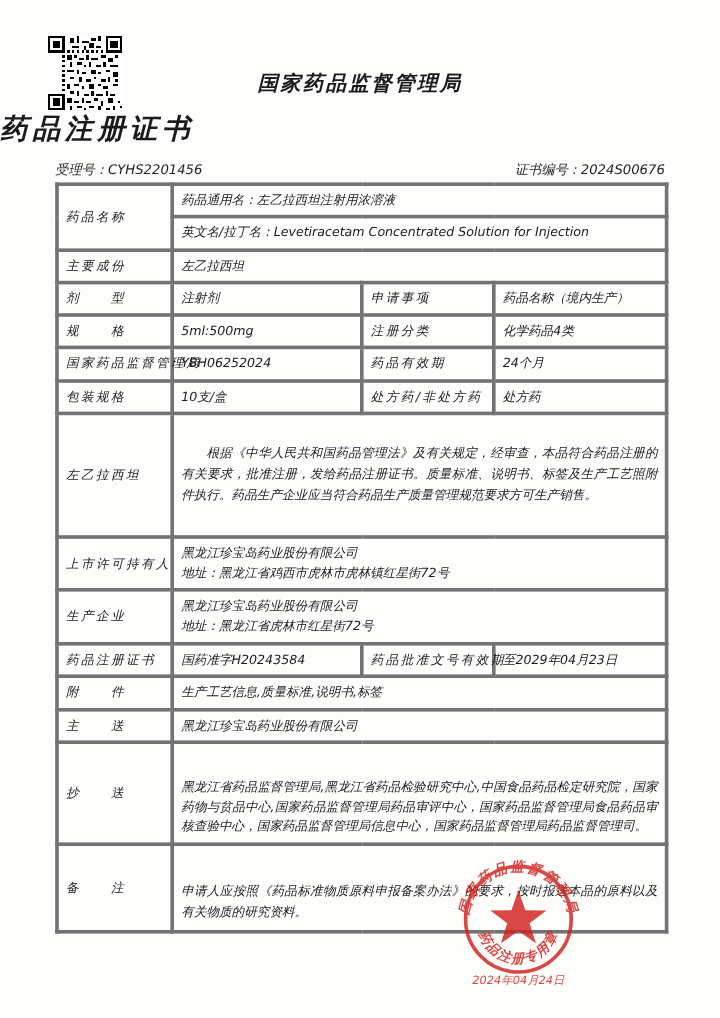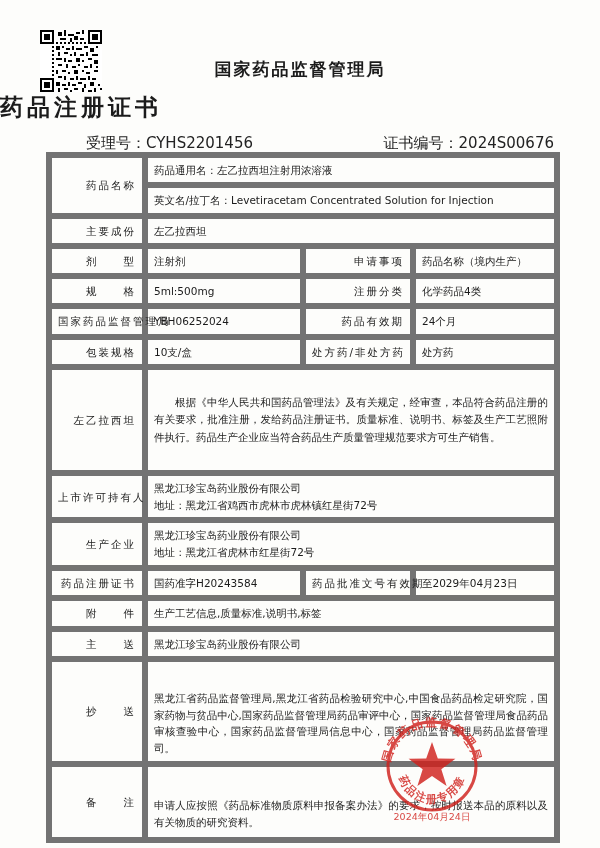--- a/index.html
+++ b/index.html
@@ -14,20 +14,21 @@
     color: #1b1b1b;
     position: relative;
     overflow: hidden;
   }
   .page {
     position: relative;
     width: 600px;
     height: 848px;
     box-sizing: border-box;
     padding: 0;
+    font-style: italic;
   }
 
   
   .qr {
     position: absolute;
     left: 40px;
     top: 30px;
     width: 62px;
     height: 62px;
     background: #fff;
@@ -53,46 +54,45 @@
     font-size: 23px;
     font-weight: bold;
     letter-spacing: 4px;
   }
 
   .meta-row {
     position: absolute;
     top: 134px;
     left: 46px;
     right: 46px;
-    font-size: 15px;
+    font-size: 11px;
     color: #222;
     display: flex;
     justify-content: space-between;
-    margin-left: 40px;
   }
   .meta-row .left, .meta-row .right { white-space: nowrap; }
 
   
   table.cert {
     position: absolute;
     top: 152px;
     left: 46px;
     width: 508px;
     border-collapse: collapse;
     table-layout: fixed;
     font-size: 10.5px;
   }
   table.cert td {
-    border: 6px solid #737373;
+    border: 3px solid #737373;
     padding: 4px 6px;
     vertical-align: middle;
     line-height: 1.55;
   }
   td.lbl {
-    text-align: right;
+    text-align: left;
     letter-spacing: 2px;
     width: 86px;
     white-space: nowrap;
   }
   td.lbl.wide { width: 96px; }
   td.val {
     text-align: left;
     padding-left: 8px;
   }
   .indentp {

